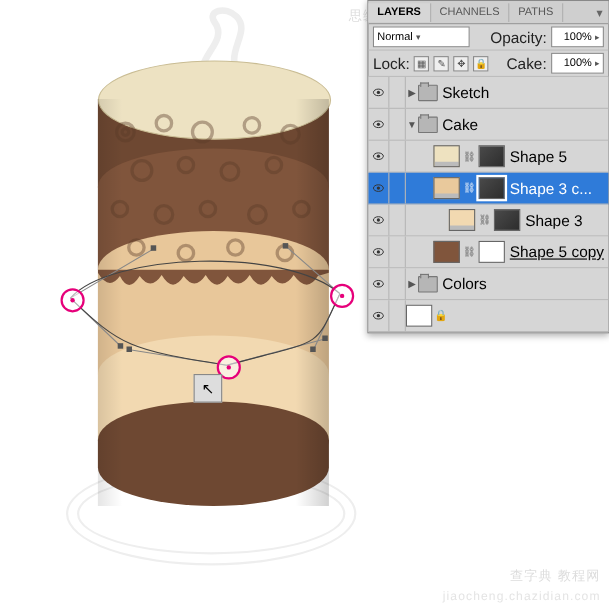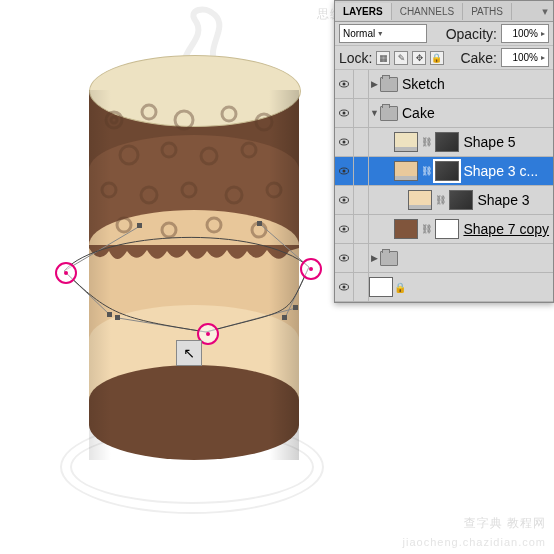--- a/index.html
+++ b/index.html
@@ -294,33 +294,34 @@
             </svg>
           </div>
           <div class="link"></div>
           <span class="indent" style="width: 14px;"></span>
           <span class="tw"></span>
           <div class="thumbwrap">
             <div class="thumb" style="background: rgb(128, 85, 60);"></div>
             <span class="chain">⛓</span>
             <div class="mask white"></div>
           </div>
-          <span class="name ul">Shape 7 copy</span>
+          <span class="name ul">Shape 5 copy</span>
         </div>
         <div class="lrow">
           <div class="eye">
             <svg viewBox="0 0 16 16">
               <ellipse cx="8" cy="8" rx="6" ry="4" fill="none" stroke="#333" stroke-width="1.2"></ellipse>
               <circle cx="8" cy="8" r="2" fill="#333"></circle>
             </svg>
           </div>
           <div class="link"></div>
           <span class="indent" style="width: 0px;"></span>
           <span class="tw">▶</span>
           <div class="folder"></div>
+          <span class="name">Colors</span>
         </div>
         <div class="lrow">
           <div class="eye">
             <svg viewBox="0 0 16 16">
               <ellipse cx="8" cy="8" rx="6" ry="4" fill="none" stroke="#333" stroke-width="1.2"></ellipse>
               <circle cx="8" cy="8" r="2" fill="#333"></circle>
             </svg>
           </div>
           <div class="link"></div>
           <span class="indent" style="width: 0px;"></span>

